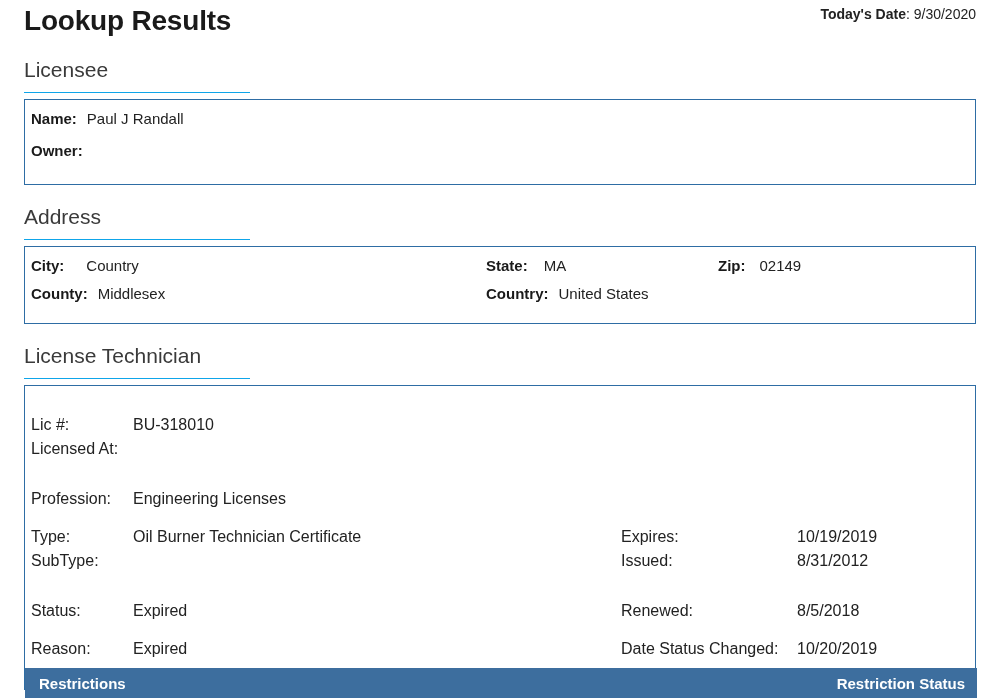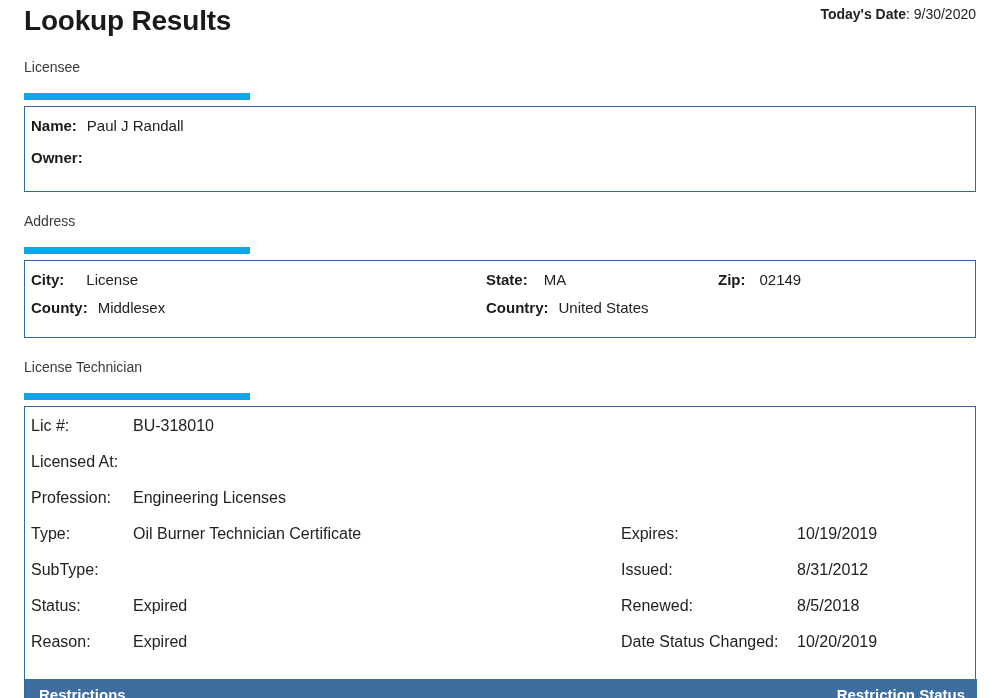--- a/index.html
+++ b/index.html
@@ -37,26 +37,26 @@
   .todays-date {
     font-size: 14px;
     color: #222222;
     white-space: nowrap;
     padding-top: 2px;
   }
   .todays-date .lbl {
     font-weight: bold;
   }
   .section-heading {
-    font-size: 14px;
+    font-size: 21px;
     color: #3a3a3a;
     font-weight: normal;
-    border-bottom: 7px solid #0ea5e9;
+    border-bottom: 1px solid #0ea5e9;
     display: inline-block;
-    padding-bottom: 18px;
+    padding-bottom: 10px;
     margin: 0;
     min-width: 226px;
   }
   .section-heading-wrap {
     margin-top: 20px;
     margin-bottom: 6px;
   }
   .panel {
     border: 1px solid #2e6da4;
     box-sizing: border-box;
@@ -95,21 +95,21 @@
   .addr-c1 .val, .addr-c2 .val, .addr-c3 .val { margin-left: 10px; }
   .addr-city .val { margin-left: 22px; }
   .addr-state .val { margin-left: 16px; }
   .addr-zip .val { margin-left: 14px; }
 
   
   .lic-panel .row { min-height: 36px; }
   .lic-left { width: 590px; display: flex; align-items: baseline; }
   .lic-right { display: flex; align-items: flex-start; }
   .lic-left .lbl { min-width: 0; }
-  .lic-left .val { margin-left: 0; position: relative; left: 0; }
+  .lic-left .val { margin-left: 0; position: relative; left: 0; margin-top: 20px; }
   .lic-valcol { margin-left: 0; padding-left: 0; }
   .lic-left .lbl-w { width: 102px; display: inline-block; }
   .lic-right .lbl-w { width: 176px; display: inline-block; }
   .restrict-bar {
     background: #3d6e9e;
     color: #ffffff;
     font-weight: bold;
     font-size: 15px;
     display: flex;
     justify-content: space-between;
@@ -153,21 +153,21 @@
     </div>
   </div>
 
   <div class="section-heading-wrap">
     <div class="section-heading">Address</div>
   </div>
   <div class="panel address-panel">
     <div class="row">
       <div class="field addr-c1 addr-city">
         <span class="lbl">City:</span>
-        <span class="val">License</span>
+        <span class="val">Country</span>
       </div>
       <div class="field addr-c2 addr-state">
         <span class="lbl">State:</span>
         <span class="val">MA</span>
       </div>
       <div class="field addr-c3 addr-zip">
         <span class="lbl">Zip:</span>
         <span class="val">02149</span>
       </div>
     </div>

